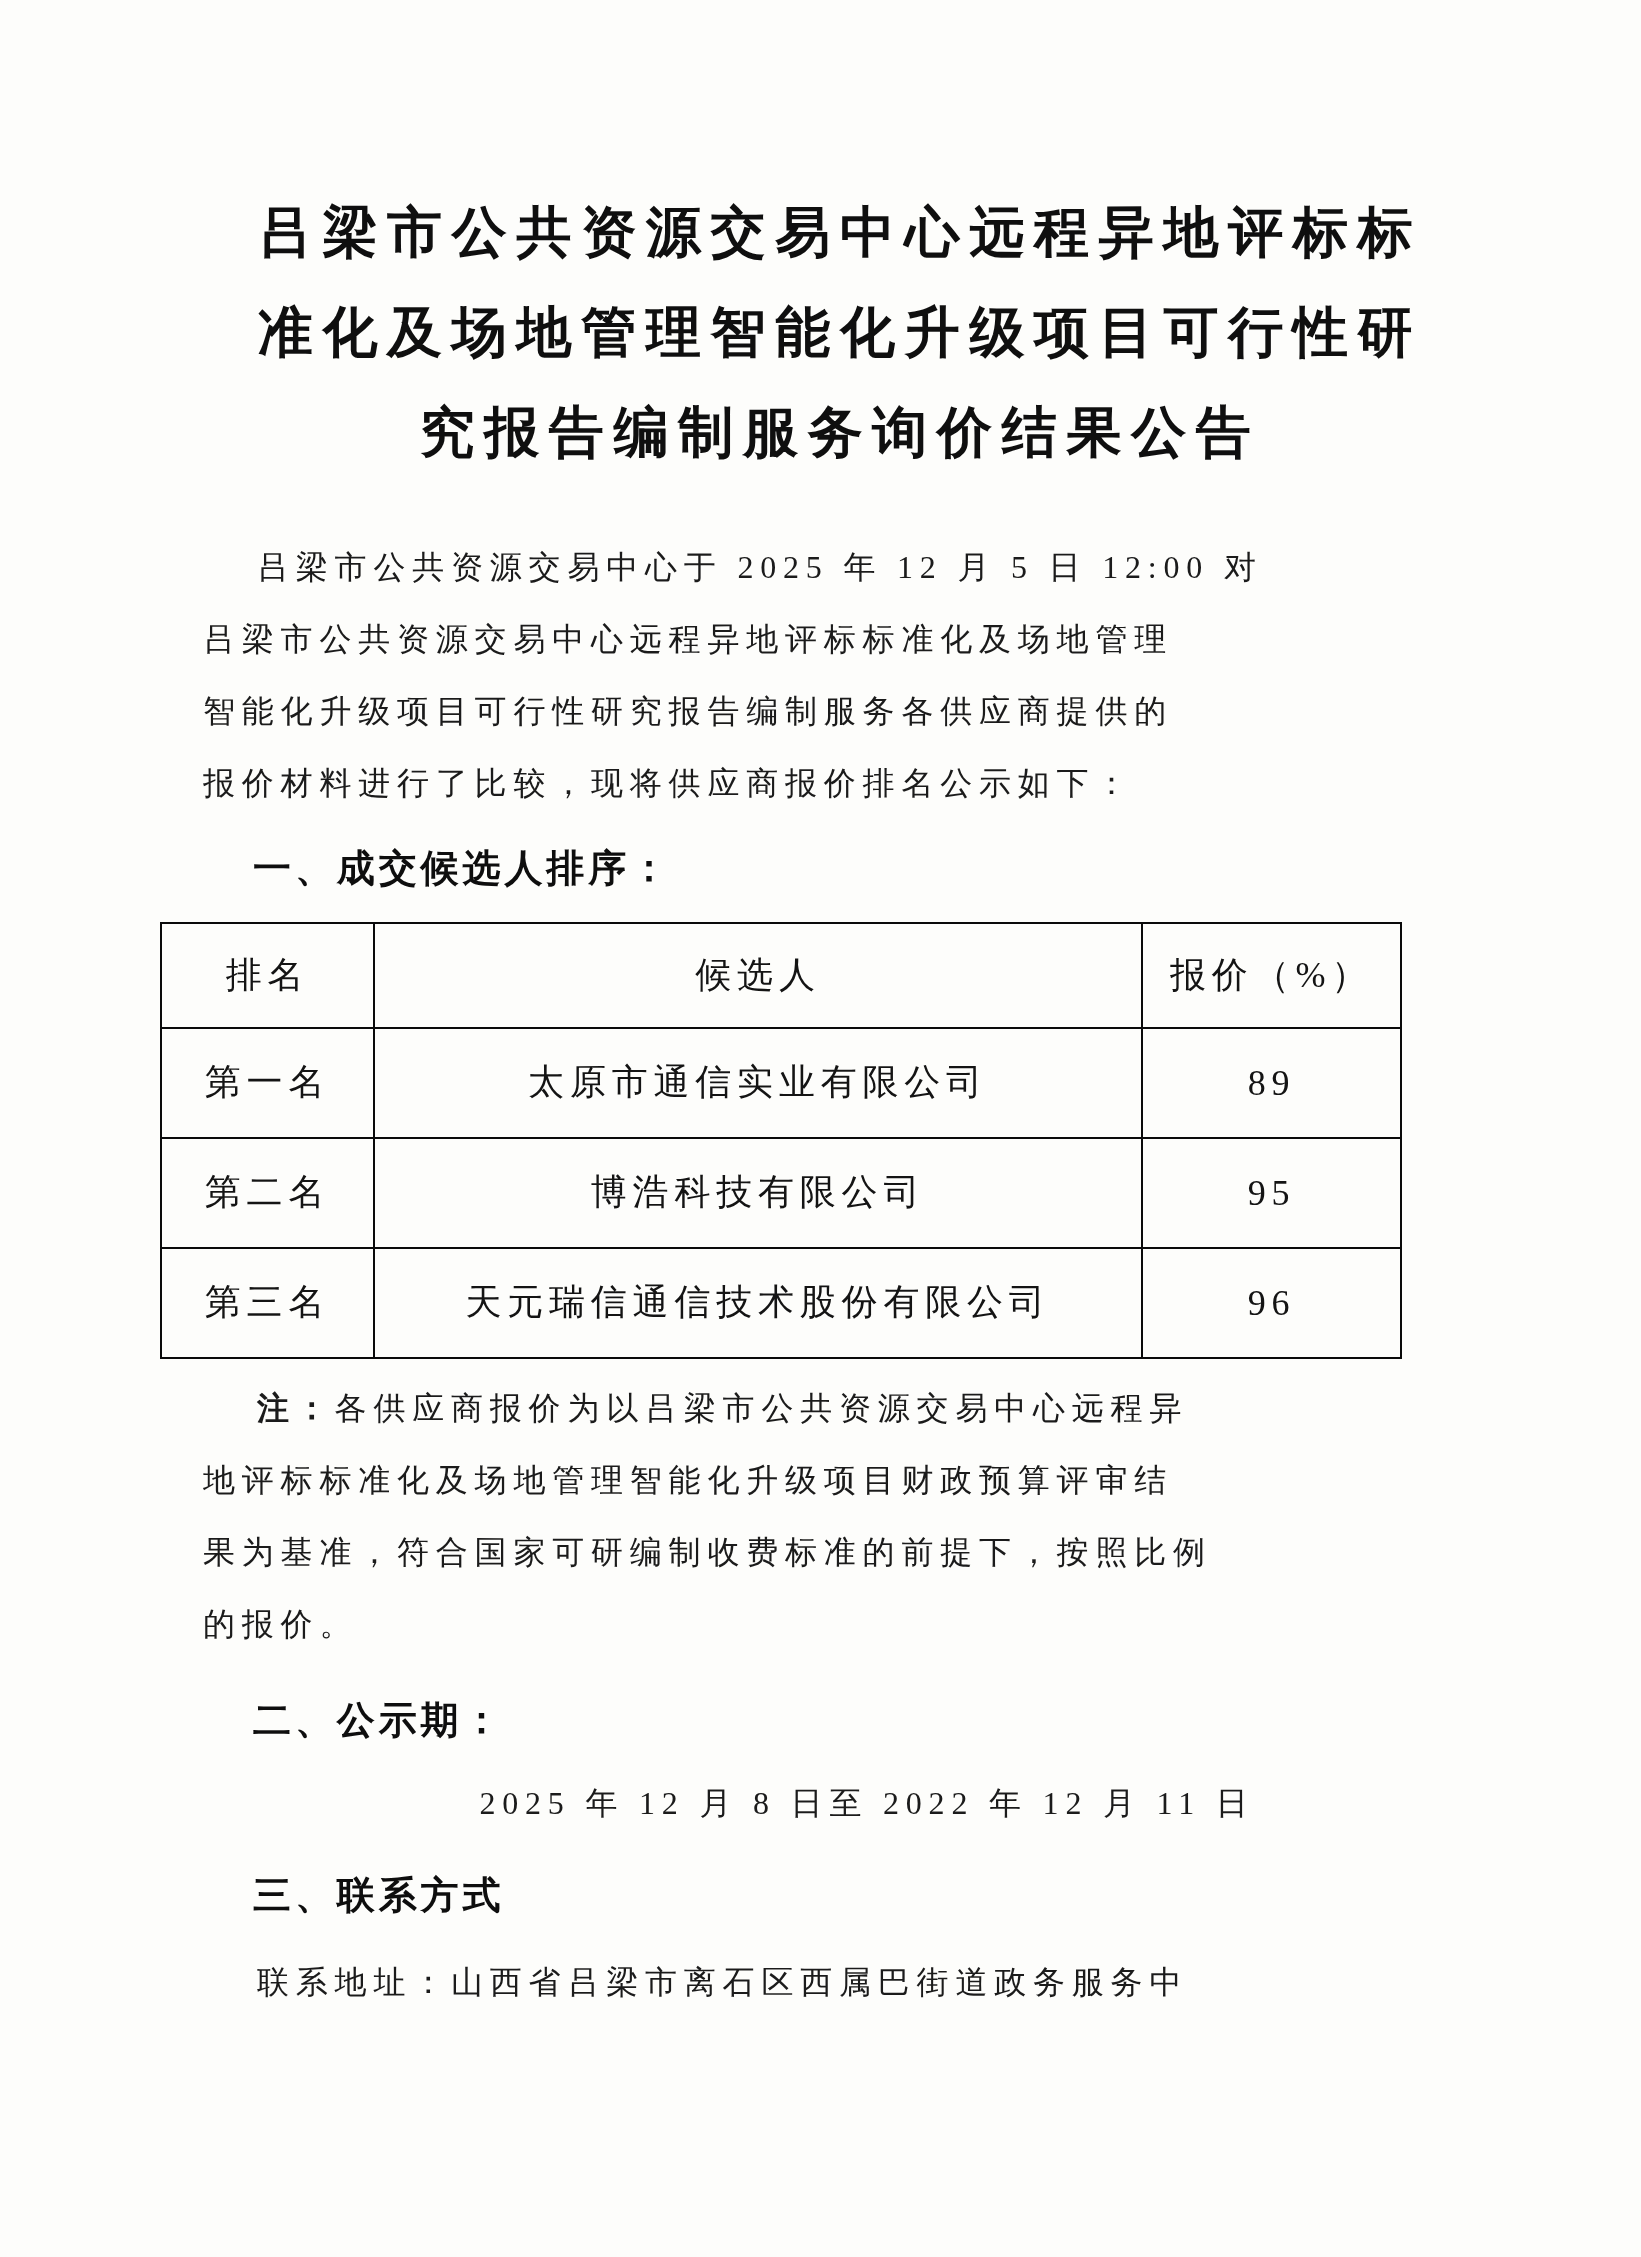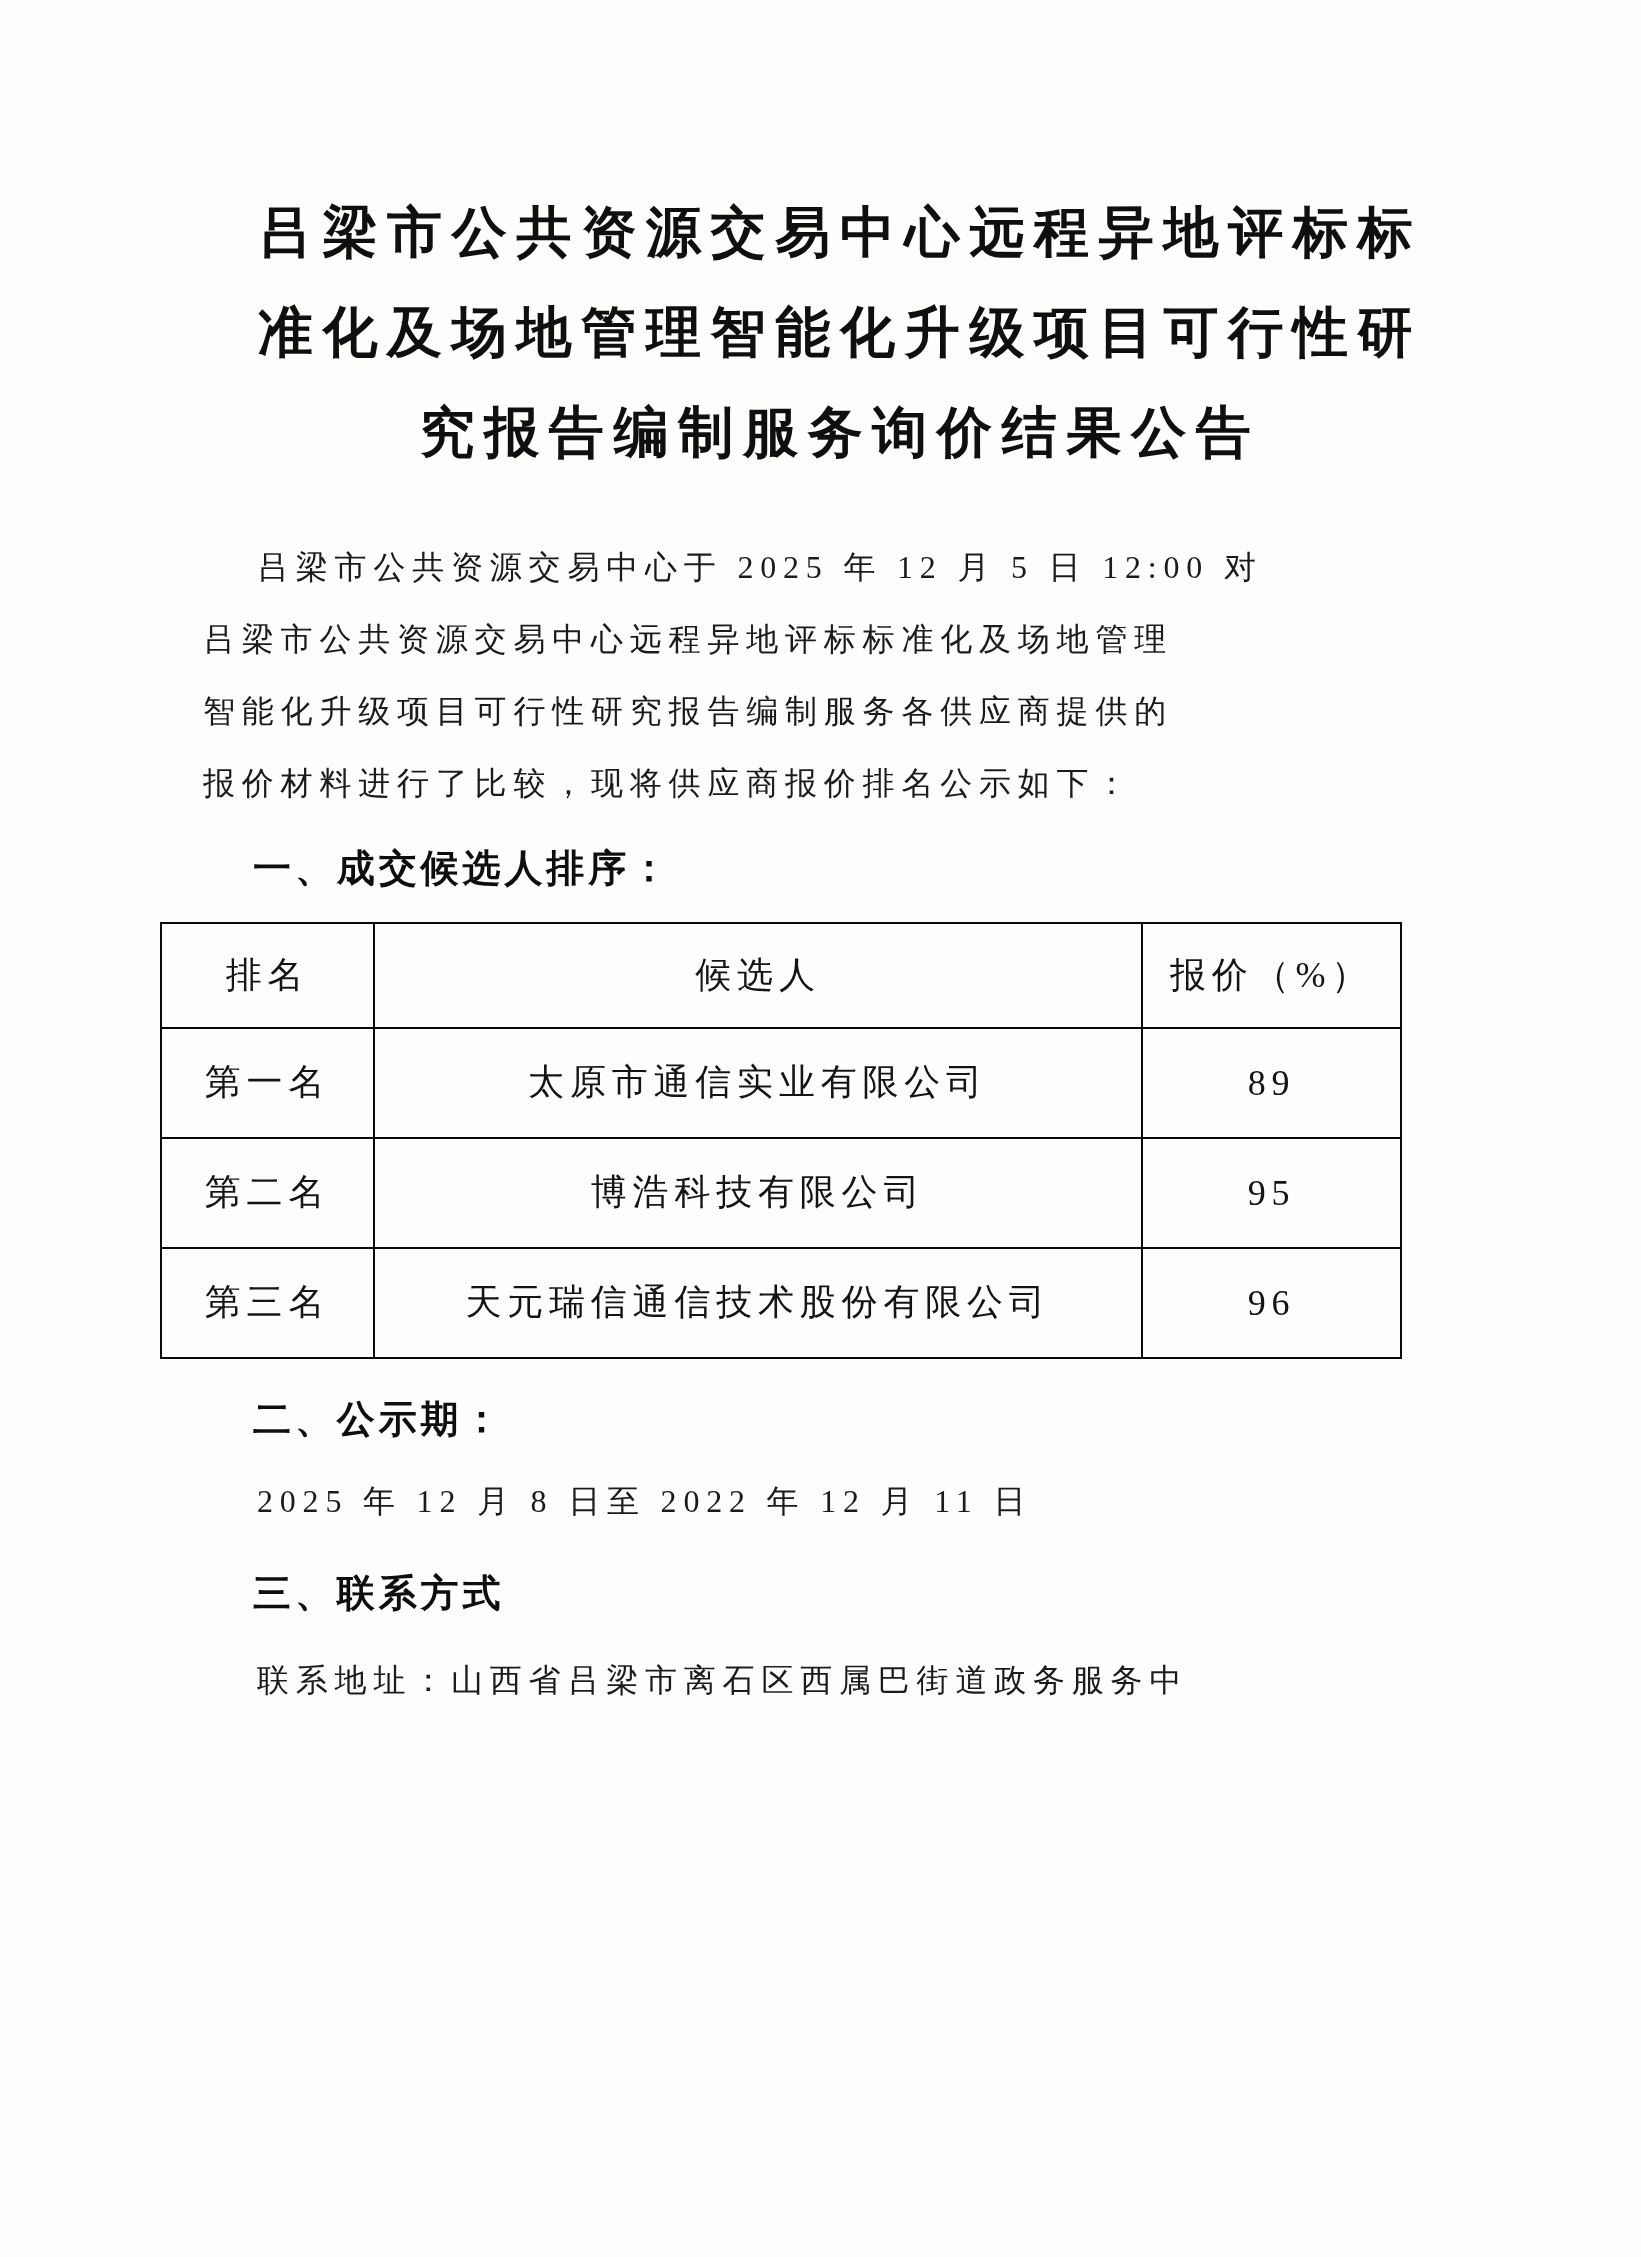--- a/index.html
+++ b/index.html
@@ -69,21 +69,21 @@
   .rank-table td { height:100px; }
   .col-rank { width:203px; }
   .col-candidate { width:758px; }
   .col-quote { width:249px;margin-left:40px; }
   .quote-val { letter-spacing:1.9px; }
 
   .note { margin-top:13.5px; }
   .note-label { font-weight:bold; font-family:"Liberation Sans","DejaVu Sans",sans-serif; }
 
   .heading-2 { margin-top:25px; }
-  .date-line { margin-top:11.6px; }
+  .date-line { margin-top:11.6px;text-align:center; }
   .heading-3 { margin-top:21px; }
   .address { margin-top:9.7px; }
   .address .line { line-height:85px; }
 </style>
 </head>
 <body>
 
 <div class="page">
   <div class="content">
 
@@ -122,20 +122,28 @@
           <td class="quote-val">95</td>
         </tr>
         <tr>
           <td>第三名</td>
           <td>天元瑞信通信技术股份有限公司</td>
           <td class="quote-val">96</td>
         </tr>
       </tbody>
     </table>
 
+    <div class="para note">
+      <div class="line indent">
+        <span class="note-label">注：</span><span>各供应商报价为以吕梁市公共资源交易中心远程异</span>
+      </div>
+      <div class="line">地评标标准化及场地管理智能化升级项目财政预算评审结</div>
+      <div class="line">果为基准，符合国家可研编制收费标准的前提下，按照比例</div>
+      <div class="line">的报价。</div>
+    </div>
 
     <div class="heading heading-2">二、公示期：</div>
     <div class="line indent date-line">2025 年 12 月 8 日至 2022 年 12 月 11 日</div>
 
     <div class="heading heading-3">三、联系方式</div>
     <div class="para address">
       <div class="line indent">联系地址：山西省吕梁市离石区西属巴街道政务服务中</div>
     </div>
 
   </div>

